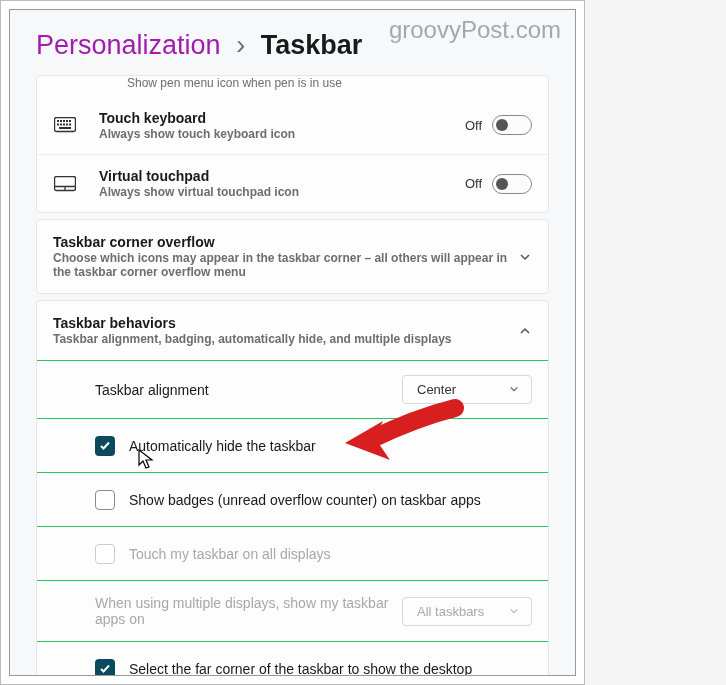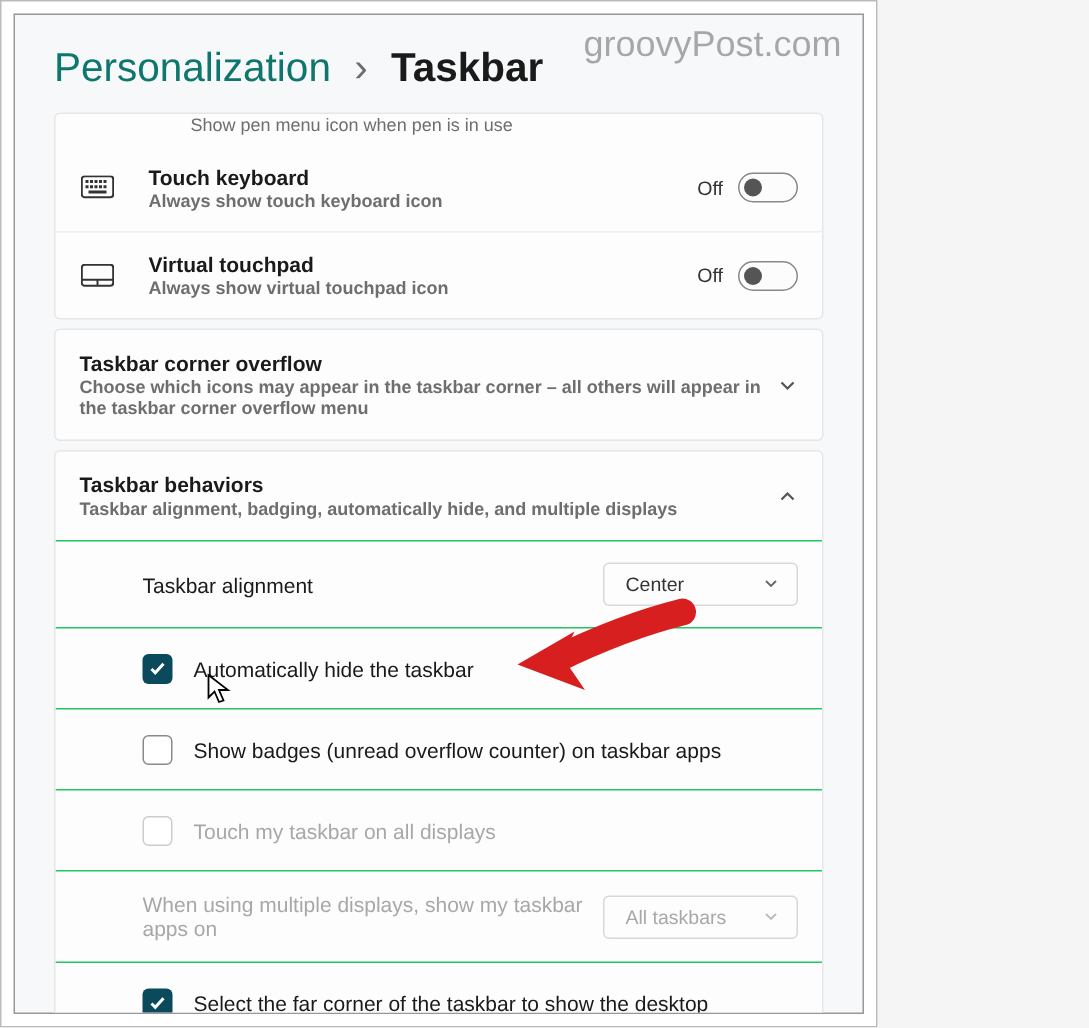--- a/index.html
+++ b/index.html
@@ -35,21 +35,21 @@
       font-family: "Segoe UI Light", "Segoe UI", sans-serif;
       font-weight: 300;
       pointer-events: none;
       z-index: 50;
     }
     .breadcrumb {
       padding: 20px 26px 14px 26px;
       font-size: 27px;
       font-weight: 600;
     }
-    .bc-parent { color: #0f766e; font-weight: 400; }
+    .bc-parent { color: #a21caf; font-weight: 400; }
     .bc-sep { color: #6e6e6e; margin: 0 8px; font-weight: 400;}
     .bc-current { color: #1a1a1a; }
     .content {
       padding: 0 26px;
     }
     .card {
       background: #fdfdfd;
       border: 1px solid #e6e6e6;
       border-radius: 4px;
       margin-bottom: 6px;

